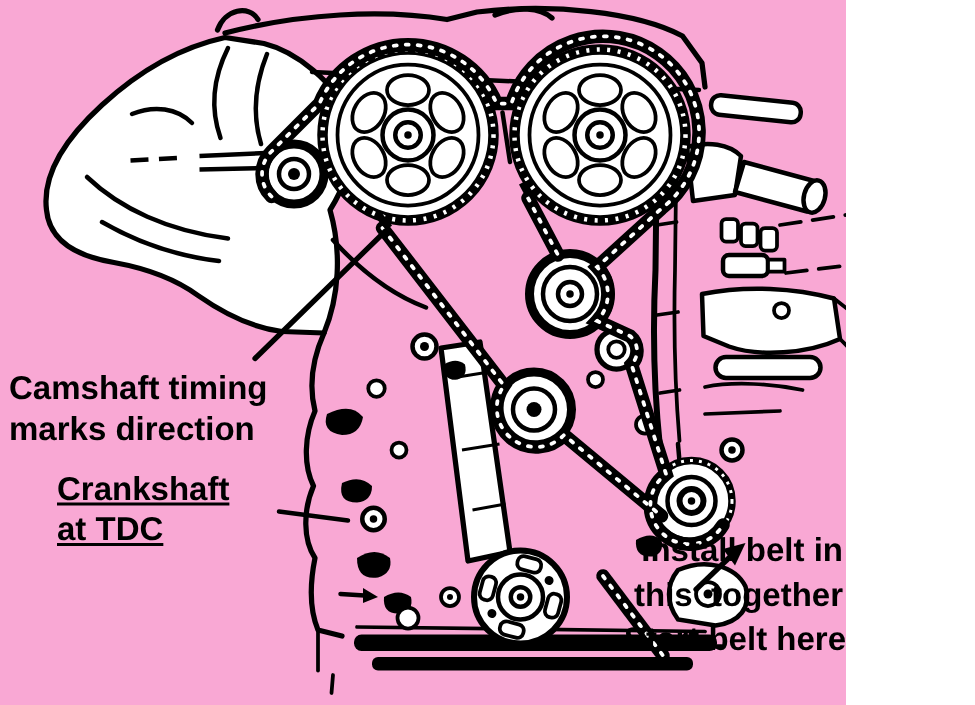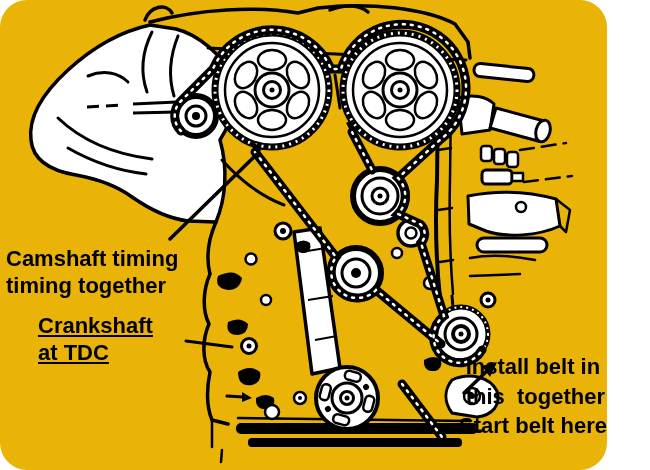--- a/index.html
+++ b/index.html
@@ -1,29 +1,28 @@
 <!DOCTYPE html>
 <html><head>
 <meta charset="utf-8">
 <style>
   html,body{margin:0;padding:0;background:#ffffff;}
   .stage{
-    position:relative;width:607px;height:470px;background:#eab308;overflow:hidden;
+    position:relative;width:564px;height:470px;background:#f9a8d4;overflow:hidden;
     font-family:"Liberation Sans","DejaVu Sans",sans-serif;
-    border-radius:27px;
   }
   .stage svg{position:absolute;left:0;top:0;}
   .lbl{
     position:absolute;color:#000;font-weight:bold;font-size:22px;line-height:27px;
     letter-spacing:0;
   }
   .lbl span{display:block;white-space:pre;}
   .lbl-camshaft{left:6px;top:245px;text-align:left;}
   .lbl-crankshaft{left:38px;top:312px;text-align:left;text-decoration:underline;}
-  .lbl-install{right:2px;top:352px;text-align:left;line-height:30px;}
+  .lbl-install{right:2px;top:352px;text-align:right;line-height:30px;}
   .lbl-start{right:0px;top:412px;text-align:left;}
 </style>
 </head>
 <body>
 
 <div class="stage">
 
   <svg width="650" height="470" viewBox="0 0 650 470">
     <defs>
       <g id="camWheel">
@@ -218,21 +217,21 @@
       <polygon points="497,362 482,366 490,377" fill="#000"></polygon>
     </g>
     <g>
       <path d="M 227,396 L 243,397" stroke="#000" stroke-width="3" fill="none" stroke-linecap="round"></path>
       <polygon points="252,398 242,392 242,402" fill="#000"></polygon>
     </g>
   </svg>
 
   <div class="lbl lbl-camshaft">
     <span>Camshaft timing</span>
-    <span>timing together</span>
+    <span>marks direction</span>
   </div>
 
   <div class="lbl lbl-crankshaft">
     <span>Crankshaft</span>
     <span>at TDC</span>
   </div>
 
   <div class="lbl lbl-install">
     <span>Install belt in</span>
     <span>this  together</span>

